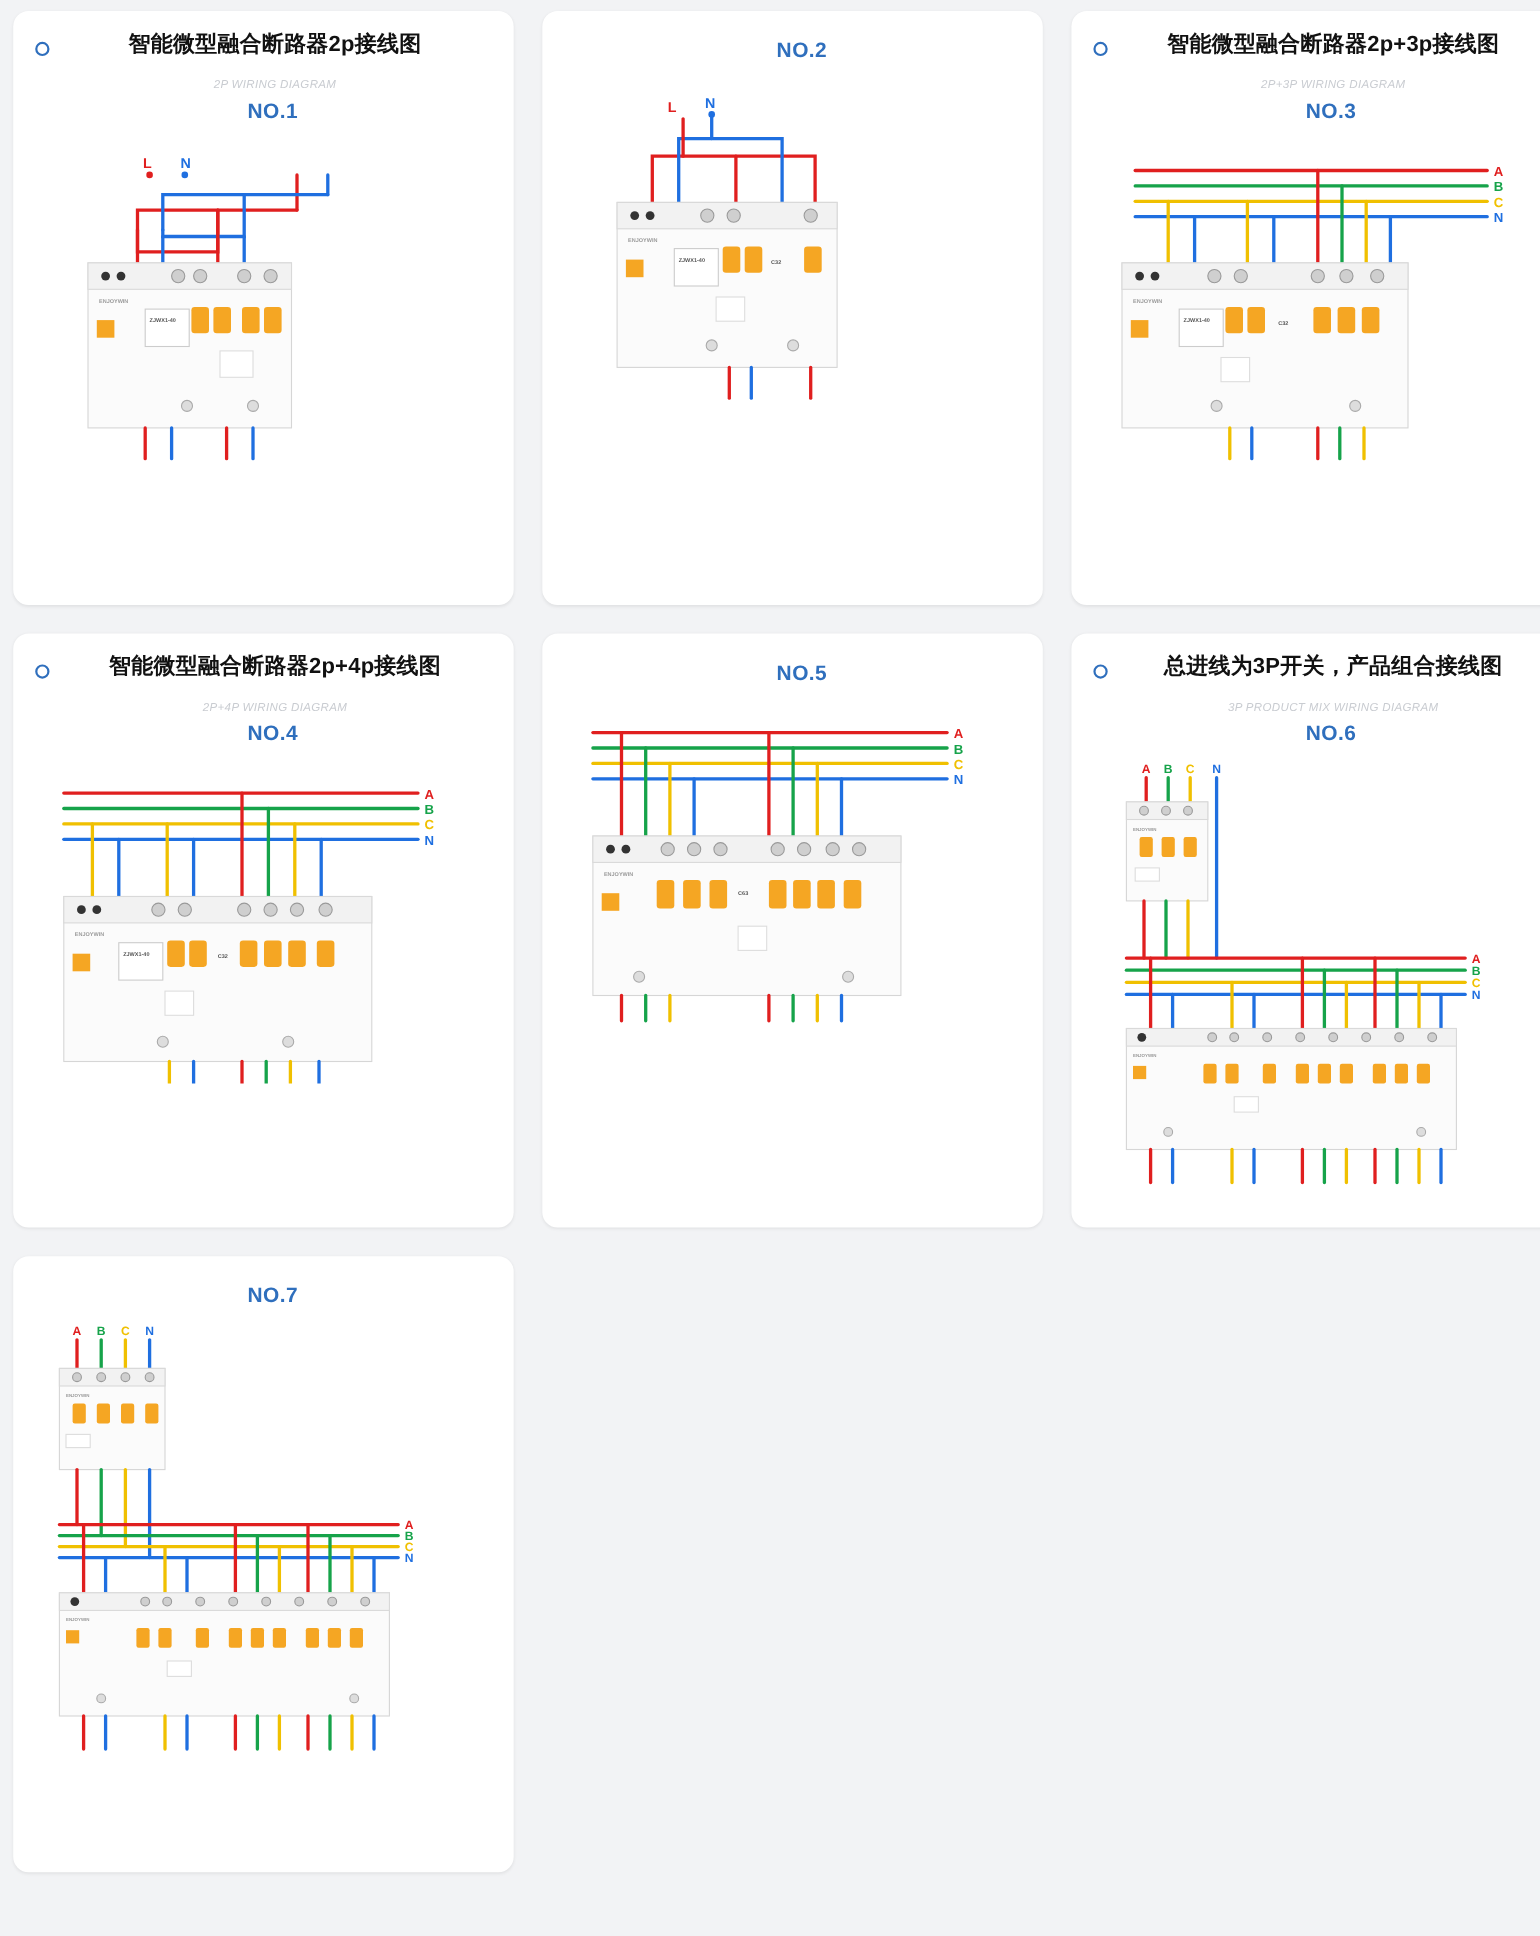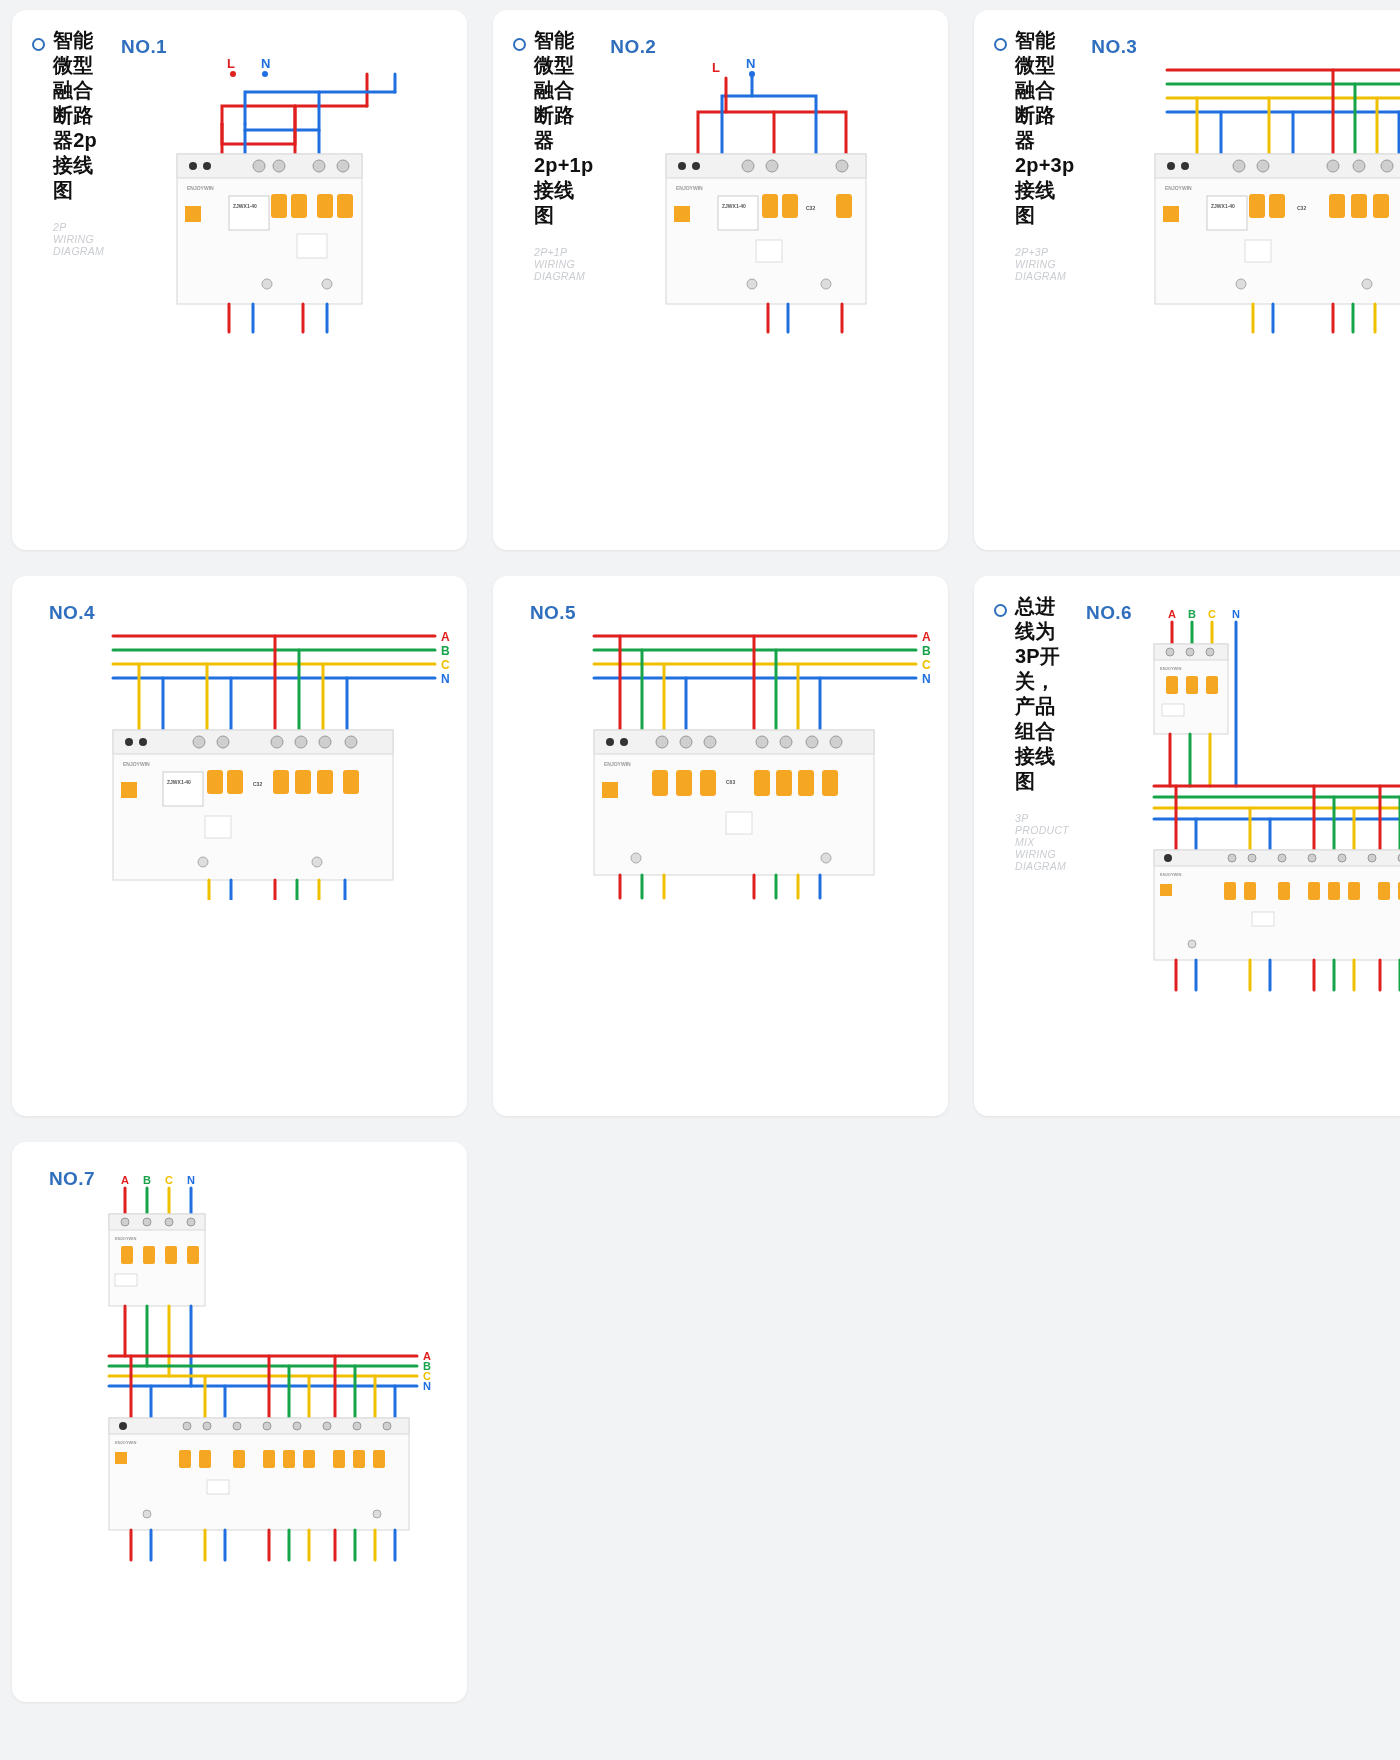--- a/index.html
+++ b/index.html
@@ -18,21 +18,22 @@
   }
   .card{
     background:#ffffff;
     border-radius:14px;
     box-shadow:0 1px 3px rgba(0,0,0,.07);
     padding:18px 20px 20px 20px;
     box-sizing:border-box;
     position:relative;
     min-height:540px;
     display:flex;
-    flex-direction:row;
+    flex-direction:column;
+    text-align:center;
   }
   .card.tall{min-height:560px;}
   .card-head{display:flex;align-items:flex-start;gap:8px;}
   .bullet{
     width:9px;height:9px;border-radius:50%;
     border:2px solid #2f6fbd;background:#fff;
     margin-top:10px;flex:0 0 auto;
   }
   .titles{flex:1;}
   .title-cn{
@@ -117,27 +118,20 @@
           <line x1="62" y1="270" x2="62" y2="298" stroke="#e01f1f" stroke-width="3"></line>
           <line x1="86" y1="270" x2="86" y2="298" stroke="#1f6fe0" stroke-width="3"></line>
           <line x1="136" y1="270" x2="136" y2="298" stroke="#e01f1f" stroke-width="3"></line>
           <line x1="160" y1="270" x2="160" y2="298" stroke="#1f6fe0" stroke-width="3"></line>
         </g>
       </svg>
     </div>
   </div>
 
   <div class="card">
-    <div class="card-head">
-      <span class="bullet"></span>
-      <div class="titles">
-        <div class="title-cn">智能微型融合断路器2p+1p接线图</div>
-        <div class="title-en">2P+1P WIRING DIAGRAM</div>
-      </div>
-    </div>
     <div class="no">NO.2</div>
     <div class="diagram">
       <svg width="340" height="300" viewBox="0 0 340 300">
         <g stroke-linecap="round" fill="none">
           <path d="M42 120 L42 78 L190 78 L190 120" stroke="#e01f1f" stroke-width="3"></path>
           <path d="M118 120 L118 78" stroke="#e01f1f" stroke-width="3"></path>
           <path d="M66 120 L66 62 L160 62 L160 120" stroke="#1f6fe0" stroke-width="3"></path>
           <path d="M96 62 L96 40" stroke="#1f6fe0" stroke-width="3"></path>
           <path d="M70 78 L70 44" stroke="#e01f1f" stroke-width="3"></path>
         </g>
@@ -239,20 +233,27 @@
           <line x1="136" y1="270" x2="136" y2="298" stroke="#1f6fe0" stroke-width="3"></line>
           <line x1="196" y1="270" x2="196" y2="298" stroke="#e01f1f" stroke-width="3"></line>
           <line x1="216" y1="270" x2="216" y2="298" stroke="#16a34a" stroke-width="3"></line>
           <line x1="238" y1="270" x2="238" y2="298" stroke="#f0c000" stroke-width="3"></line>
         </g>
       </svg>
     </div>
   </div>
 
   <div class="card">
+    <div class="card-head">
+      <span class="bullet"></span>
+      <div class="titles">
+        <div class="title-cn">智能微型融合断路器2p+4p接线图</div>
+        <div class="title-en">2P+4P WIRING DIAGRAM</div>
+      </div>
+    </div>
     <div class="no">NO.4</div>
     <div class="diagram">
       <svg width="400" height="300" viewBox="0 0 400 300">
         <g stroke-linecap="round">
           <line x1="18" y1="36" x2="340" y2="36" stroke="#e01f1f" stroke-width="3"></line>
           <line x1="18" y1="50" x2="340" y2="50" stroke="#16a34a" stroke-width="3"></line>
           <line x1="18" y1="64" x2="340" y2="64" stroke="#f0c000" stroke-width="3"></line>
           <line x1="18" y1="78" x2="340" y2="78" stroke="#1f6fe0" stroke-width="3"></line>
         </g>
         <text class="ft" x="346" y="41" font-size="12" fill="#e01f1f">A</text>

